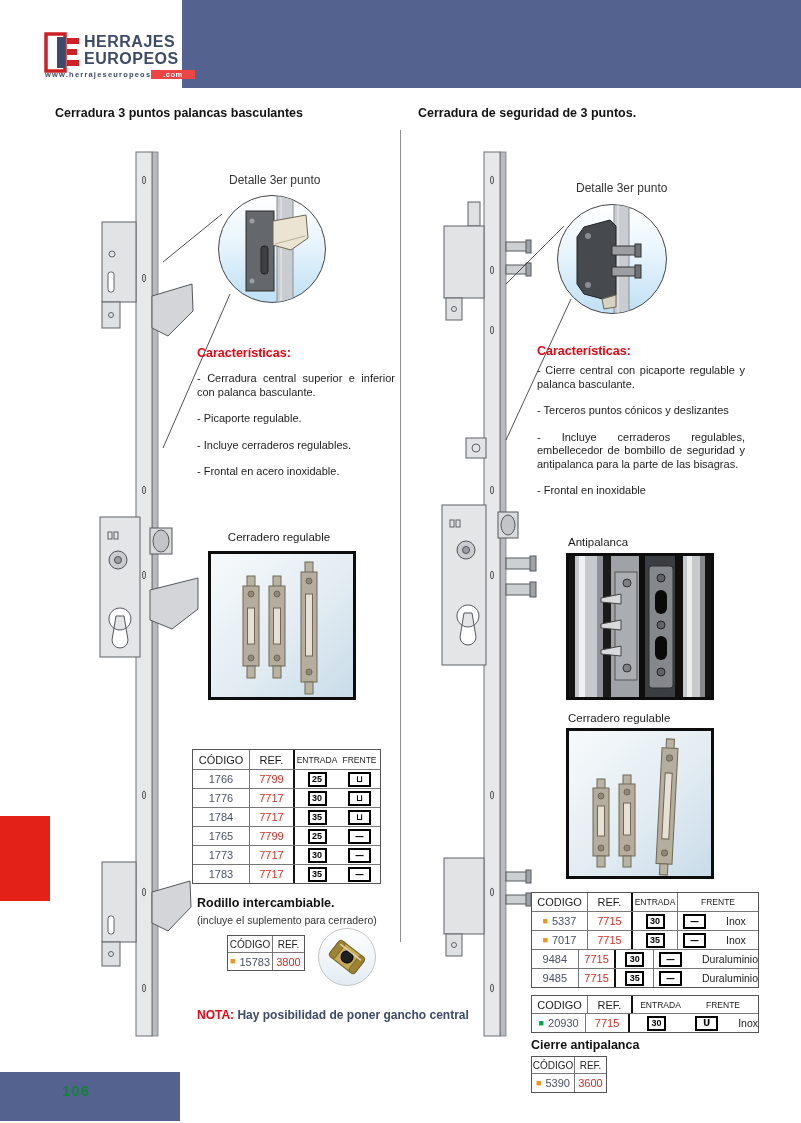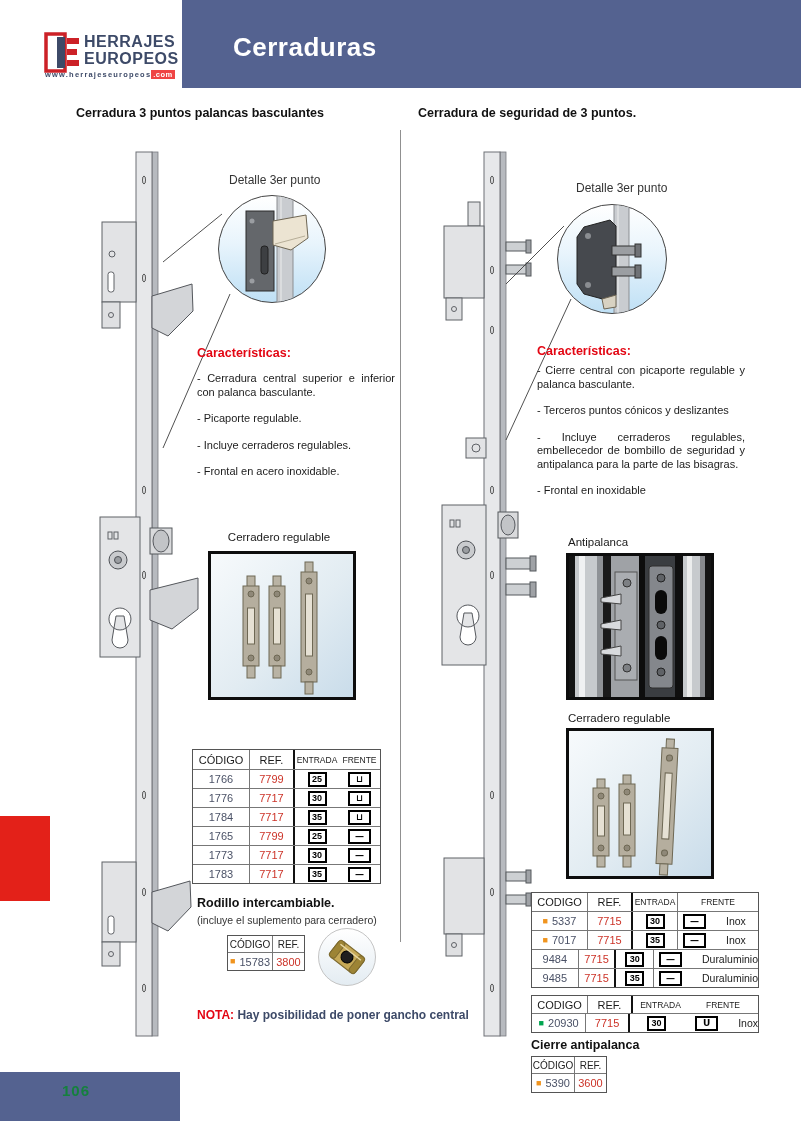--- a/index.html
+++ b/index.html
@@ -5,21 +5,21 @@
   html,body{margin:0;padding:0;background:#888}
   .page{position:relative;width:801px;height:1123px;margin:0 auto;background:#fff;
         font-family:"Liberation Sans",sans-serif;overflow:hidden}
   .abs{position:absolute}
 
   
   .band{left:182px;top:0;width:619px;height:88px;background:#546290}
   .band-title{left:233px;top:32px;color:#fff;font-size:26px;font-weight:bold;letter-spacing:.5px}
   .brand-text{left:84px;top:33px;color:#3d4a68;font-weight:bold;font-size:16px;line-height:17px;letter-spacing:.5px}
   .brand-url{left:45px;top:70px;color:#3d4a68;font-weight:bold;font-size:7.5px;letter-spacing:1.2px}
-  .brand-url .tld{background:#ef4444;color:#fff;padding:0 2px;letter-spacing:.5px}
+  .brand-url .tld{background:#ef4444;color:#fff;padding:0 12px;letter-spacing:.5px}
 
   .col-heading{font-weight:bold;font-size:12.5px;color:#111;white-space:nowrap}
   .divider{left:400px;top:130px;width:1px;height:812px;background:#909090}
   .red-tab{left:0;top:816px;width:50px;height:85px;background:#e32119}
 
   
   .feat-title{color:#e30613;font-weight:bold;font-size:12.5px}
   .features{font-size:11px;color:#1c1c1c;line-height:13.5px;text-align:justify}
   .features p{margin:0 0 13px 0}
   .img-label{font-size:11.5px;color:#1a1a1a}
@@ -60,36 +60,35 @@
 
   .footer-block{left:0;top:1072px;width:180px;height:49px;background:#546290}
   .page-num{left:62px;top:1082px;color:#15803d;font-weight:bold;font-size:15px;letter-spacing:1px}
 </style>
 </head>
 <body>
 
 <div class="page">
 
   <div class="abs band"></div>
-  <div class="abs band-title">Cerraduras</div>
 
   <svg class="abs" style="left:44px;top:32px" width="36" height="42" viewBox="0 0 36 42">
     <rect x="2" y="2" width="19" height="37" fill="none" stroke="#cc2127" stroke-width="3.5"></rect>
     <rect x="13" y="5" width="8" height="31" fill="#3d4a68"></rect>
     <rect x="23" y="6" width="12" height="6" fill="#cc2127"></rect>
     <rect x="23" y="17" width="10" height="6" fill="#cc2127"></rect>
     <rect x="23" y="28" width="12" height="6" fill="#cc2127"></rect>
   </svg>
   <div class="abs brand-text">
     <div>HERRAJES</div>
     <div>EUROPEOS</div>
   </div>
   <div class="abs brand-url"><span>www.herrajeseuropeos</span><span class="tld">.com</span></div>
 
-  <div class="abs col-heading" style="left:55px;top:106px;width:290px;text-align:center">Cerradura 3 puntos palancas basculantes</div>
+  <div class="abs col-heading" style="left:55px;top:106px;width:290px;text-align:left">Cerradura 3 puntos palancas basculantes</div>
   <div class="abs col-heading" style="left:418px;top:106px">Cerradura de seguridad de 3 puntos.</div>
   <div class="abs divider"></div>
   <div class="abs red-tab"></div>
 
   <svg class="abs" style="left:92px;top:150px" width="120" height="888" viewBox="0 0 120 888">
     <rect x="60" y="2" width="6" height="884" fill="#b7babf" stroke="#787b80" stroke-width=".8"></rect>
     <rect x="44" y="2" width="16" height="884" fill="#e7e8ea" stroke="#6e7176" stroke-width="1"></rect>
     <g fill="none" stroke="#555" stroke-width="1">
       <ellipse cx="52" cy="30" rx="1.5" ry="4"></ellipse>
         <ellipse cx="52" cy="128" rx="1.5" ry="4"></ellipse>

